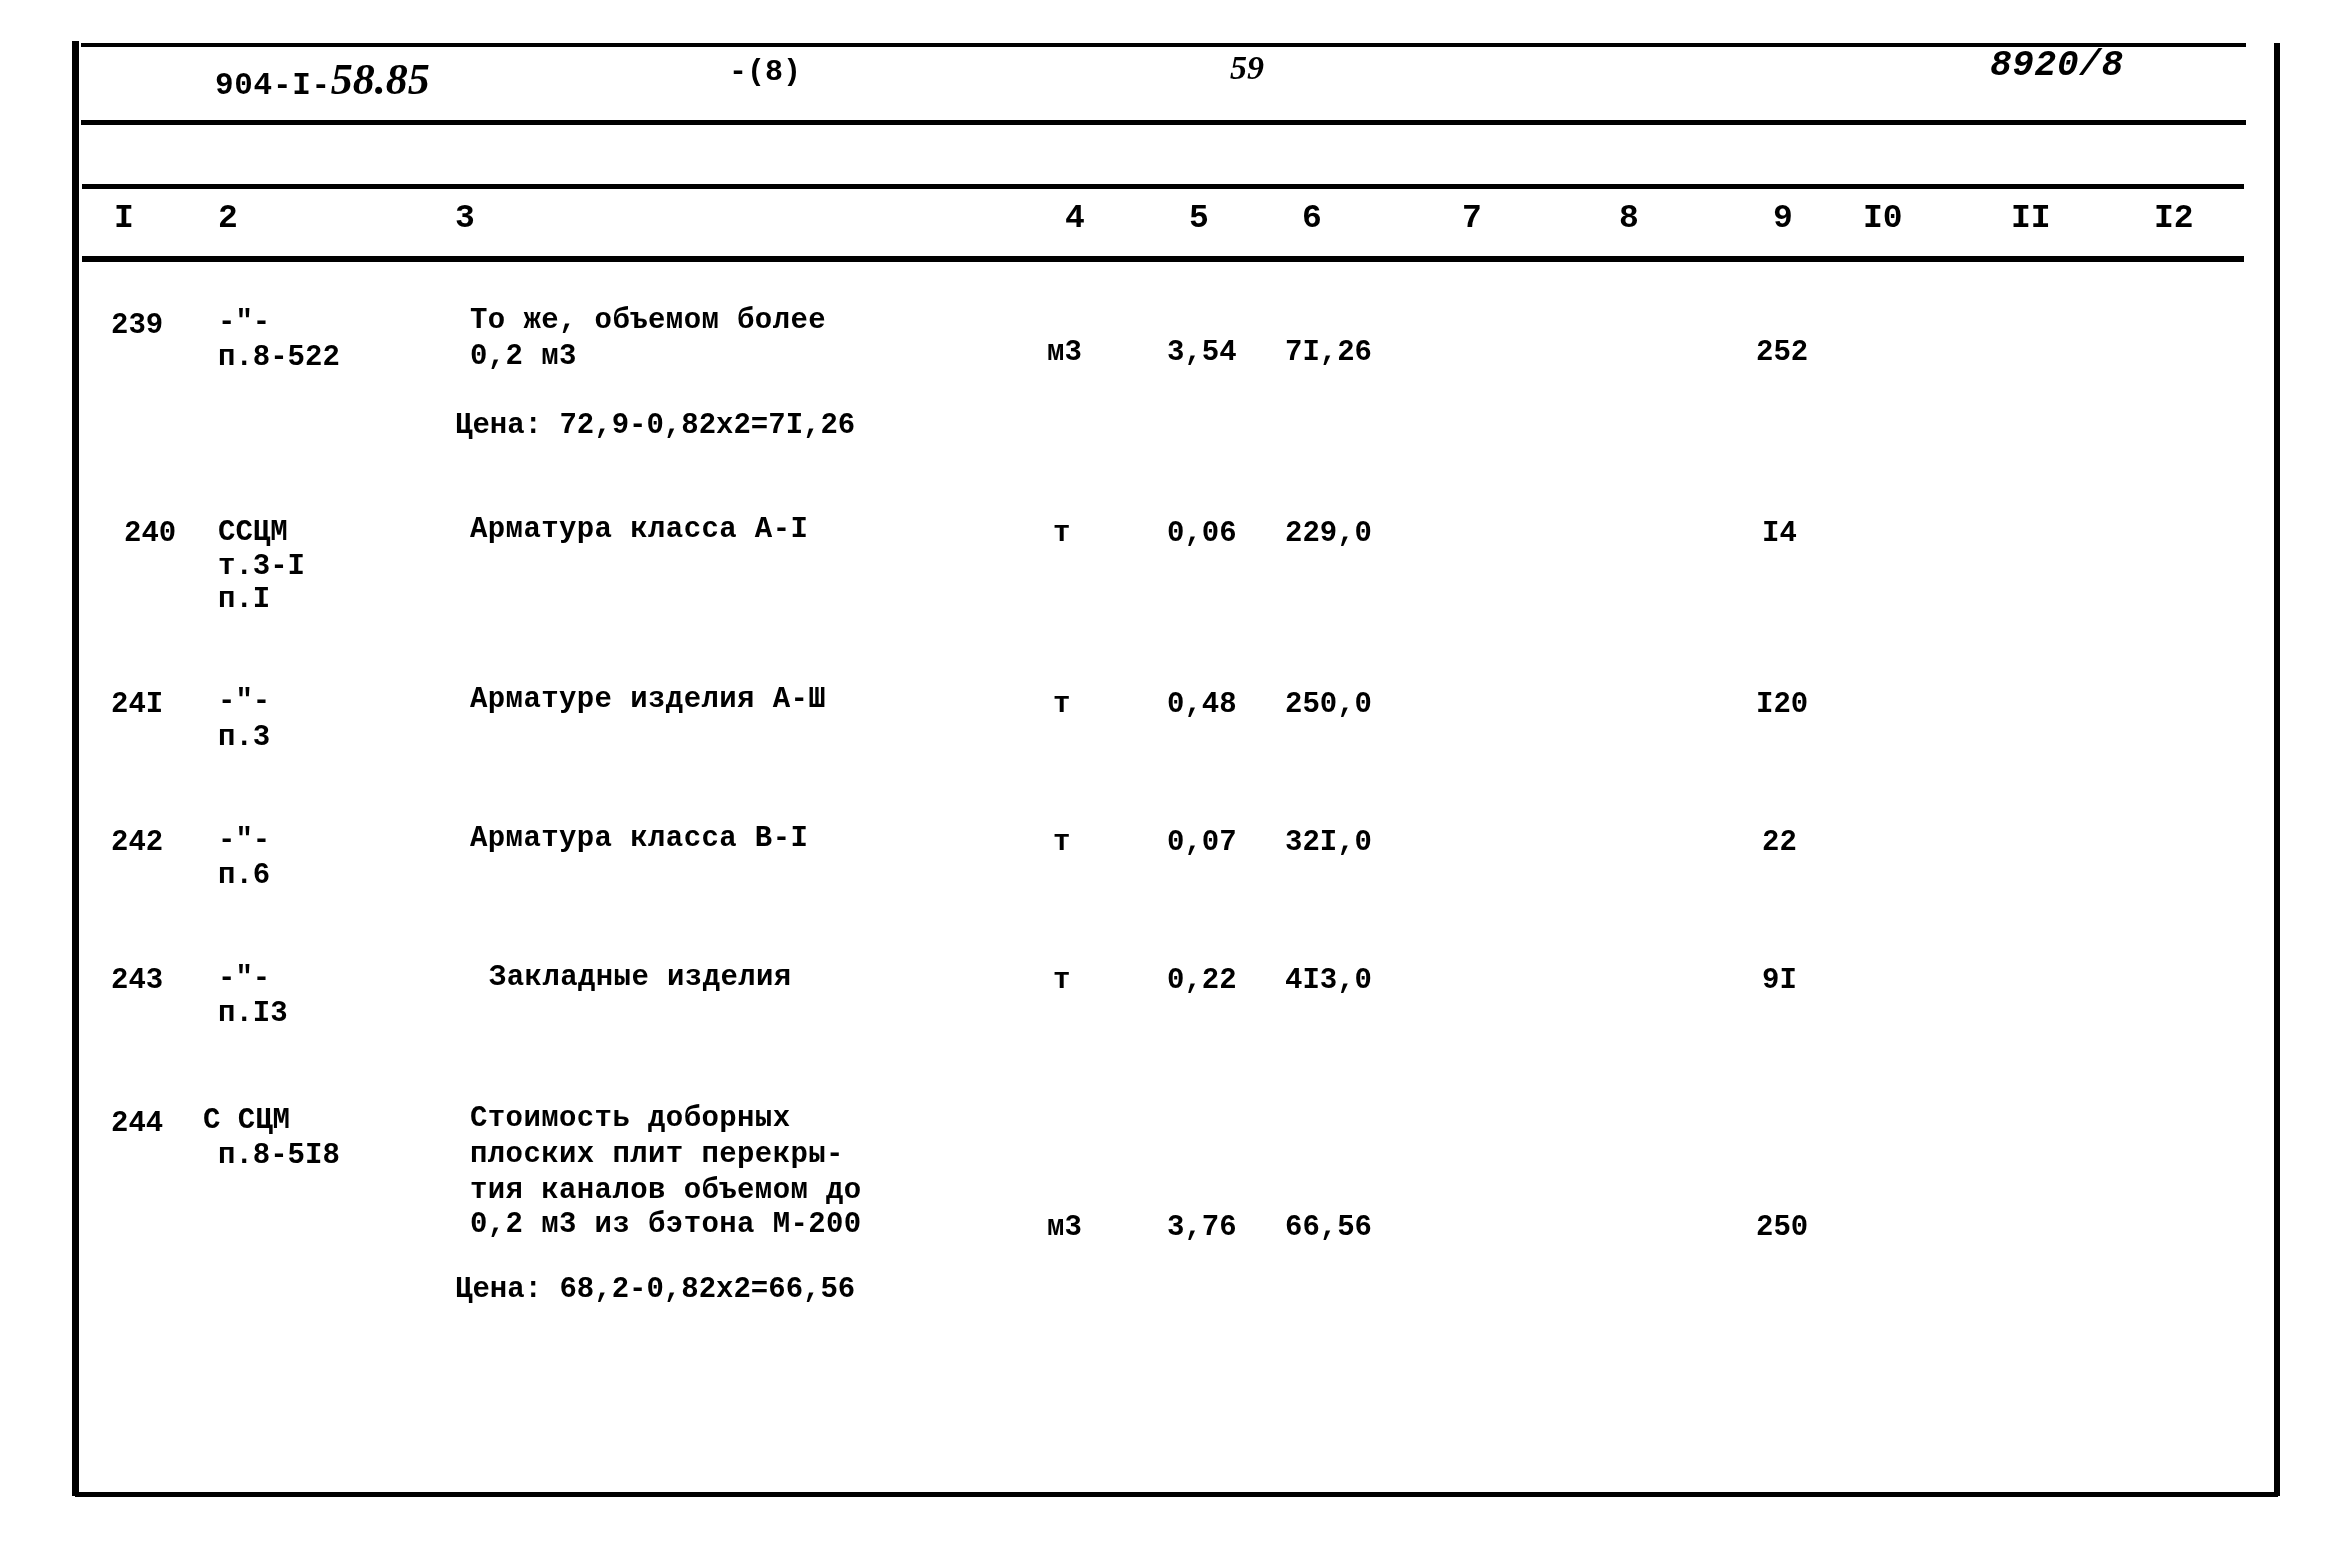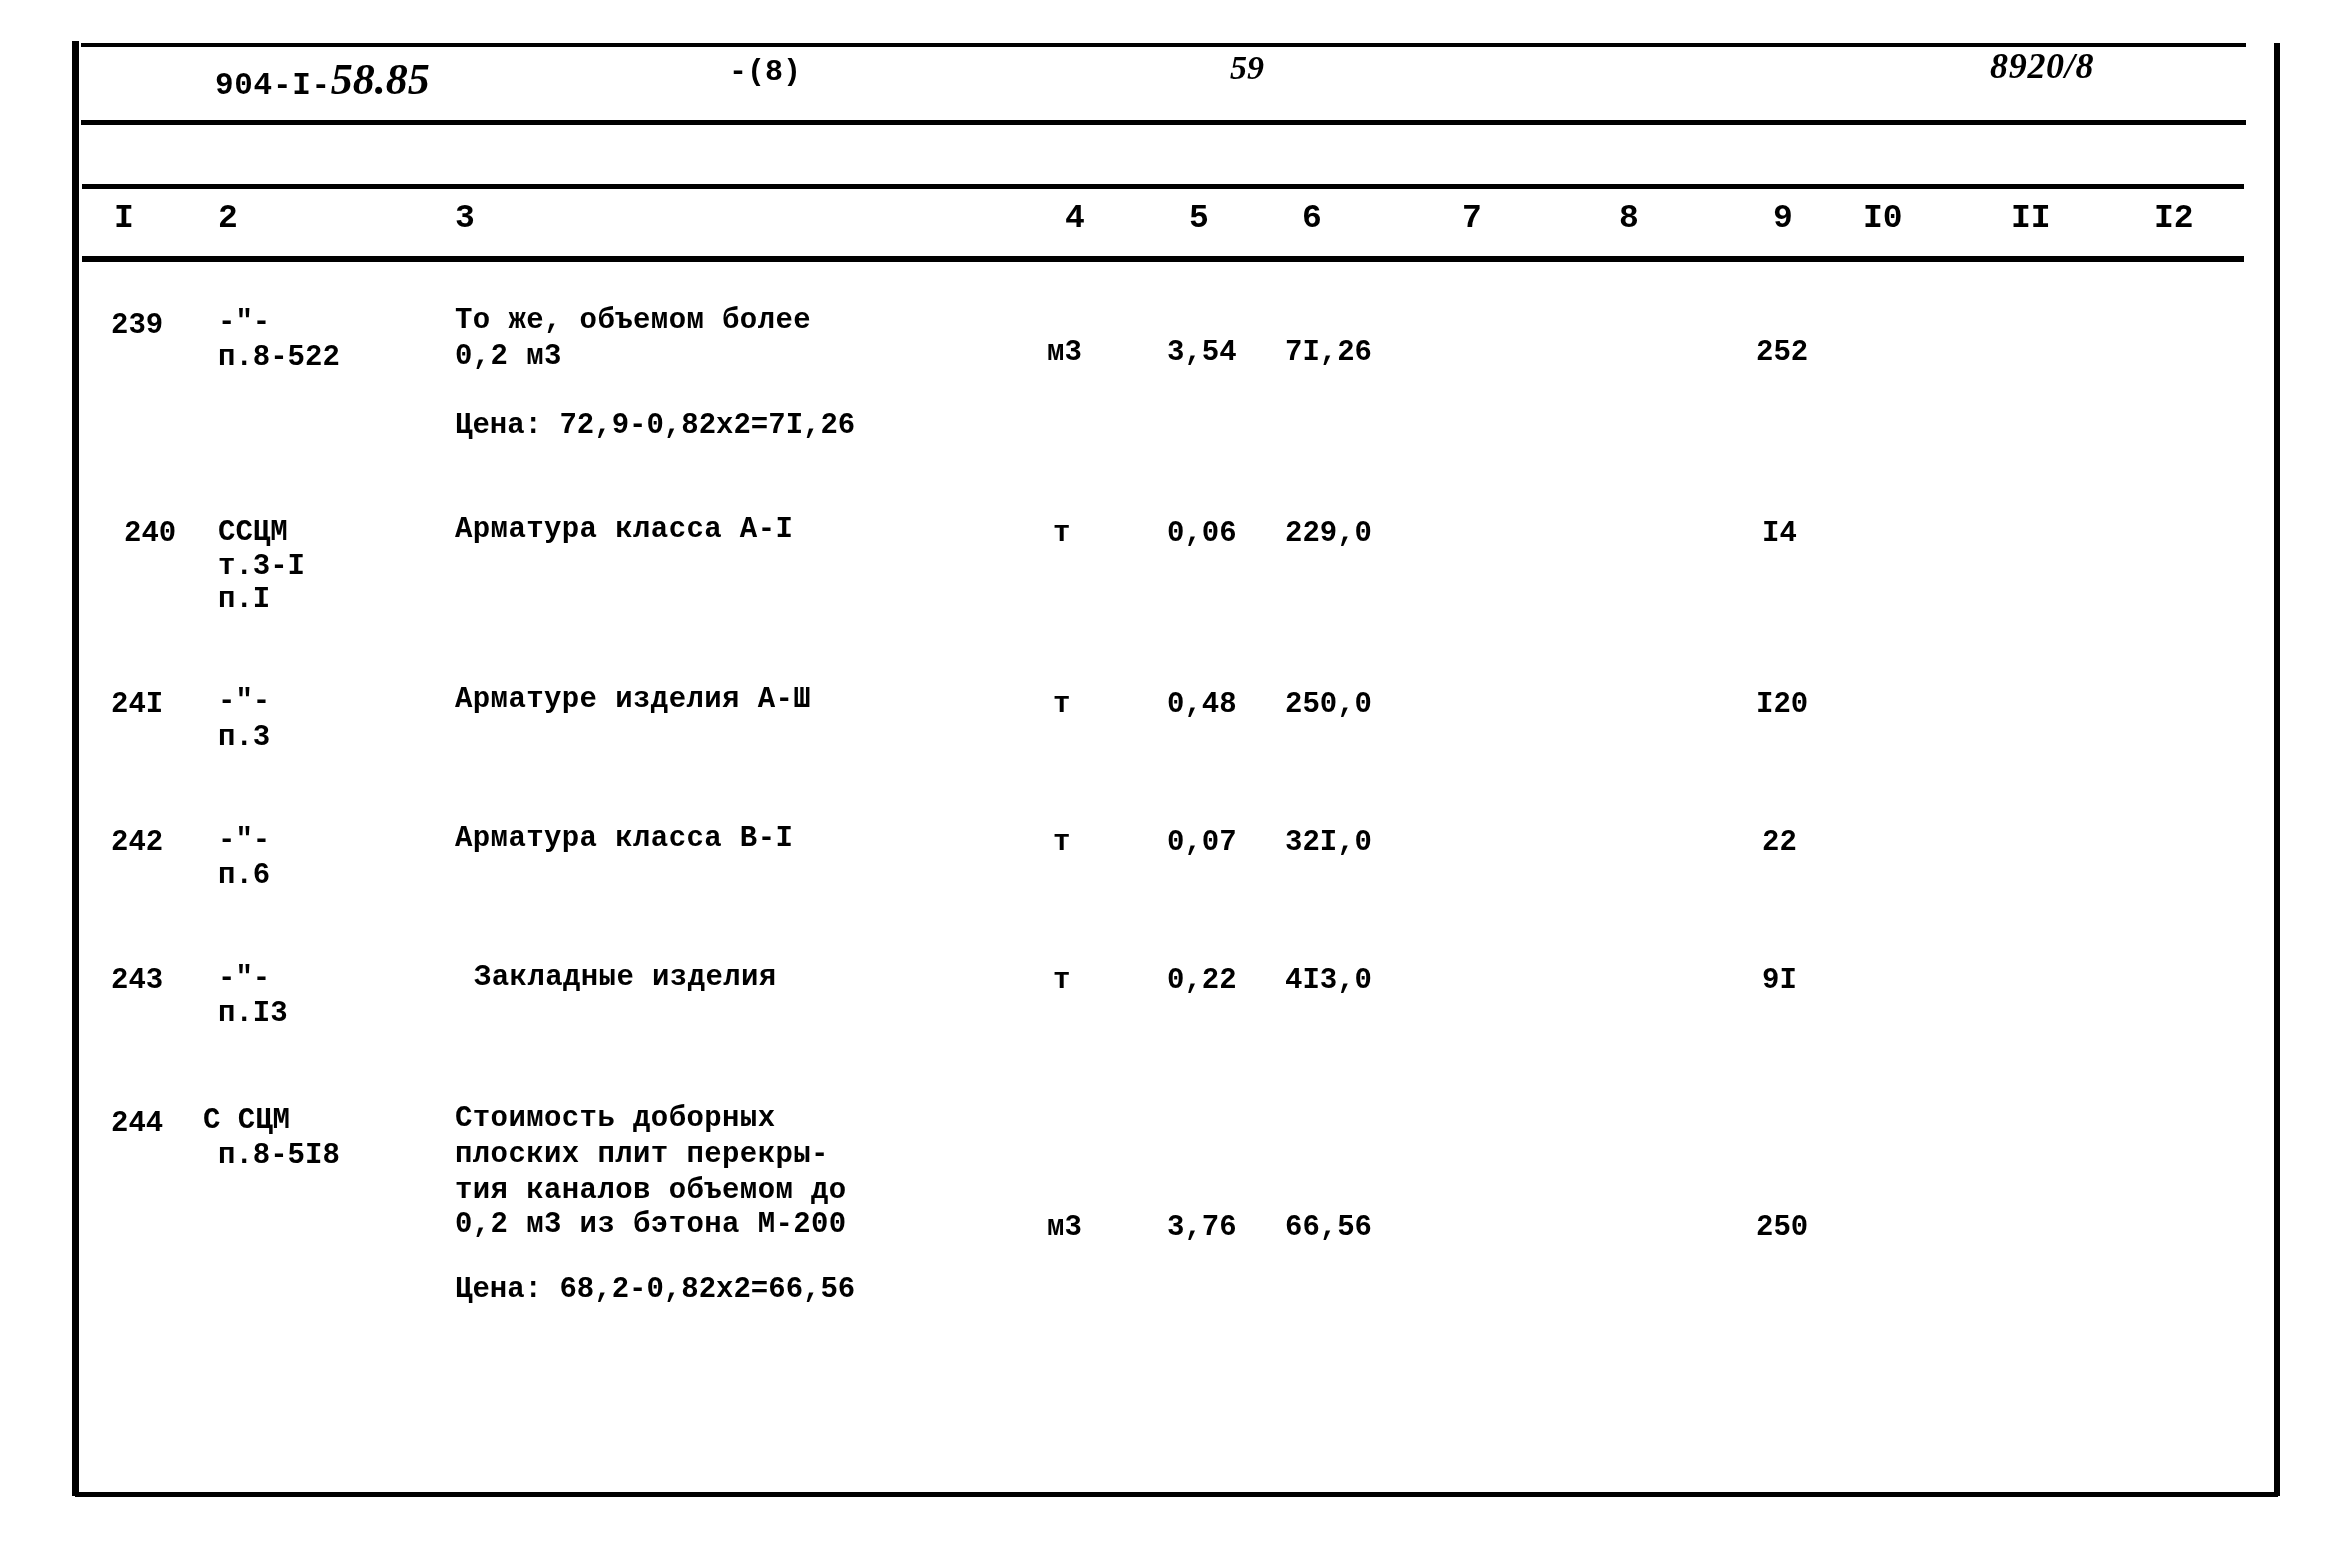--- a/index.html
+++ b/index.html
@@ -90,21 +90,21 @@
     left: 1230px;
     top: 49px;
     font-family: "Liberation Serif", serif;
     font-style: italic;
     font-weight: 700;
     font-size: 34px;
   }
   .hdr-docno {
     left: 1990px;
     top: 45px;
-    font-family: Liberation Serif, serif;
+    font-family: Liberation Mono, monospace;
     font-style: italic;
     font-weight: 700;
     font-size: 36px;
     letter-spacing: 0.7px;
   }
 
   
   .colnum {
     position: absolute;
     top: 200px;
@@ -117,21 +117,21 @@
   
   .cell {
     position: absolute;
     font-family: "Liberation Mono", monospace;
     font-size: 29px;
     font-weight: 700;
     line-height: 36px;
     white-space: pre;
     letter-spacing: 0px;
   }
-  .cell.desc { letter-spacing: 0.4px; }
+  .cell.desc { letter-spacing: 0.4px; margin-left: 15px; }
   .cell.note { letter-spacing: 0px; }
   .cell.num  { letter-spacing: 0px; }
 </style>
 </head>
 <body>
 
 <div id="page">
 
   <div class="frame-left"></div>
   <div class="frame-right"></div>

